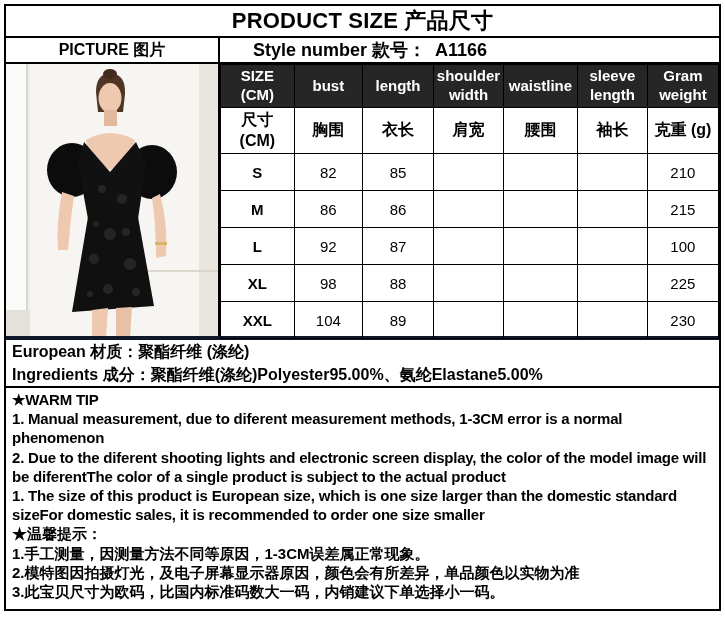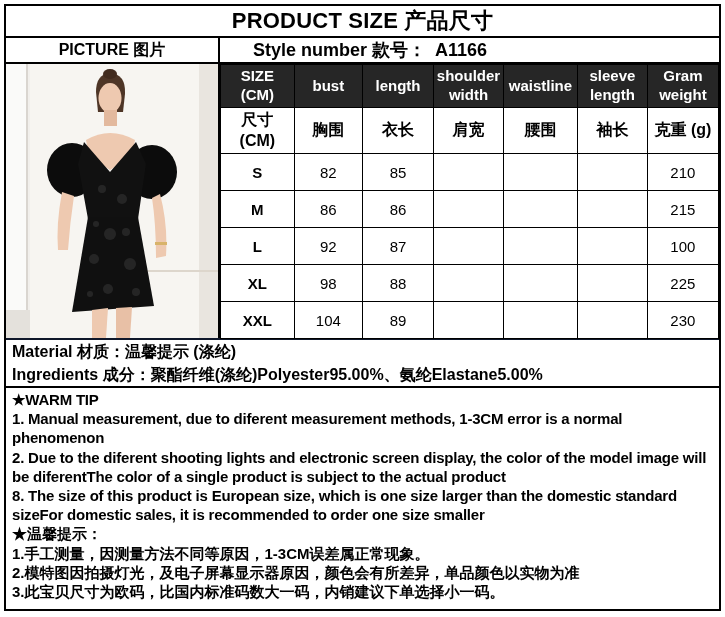--- a/index.html
+++ b/index.html
@@ -13,21 +13,21 @@
                font-weight:bold; font-size:22px; letter-spacing:.2px; }
 
   .subhead-row { height:32px; border-bottom:2px solid #000; display:flex;gap:11px; }
   .picture-label { width:214px; border-right:2px solid #000; display:flex;
                    align-items:center; justify-content:center;
                    font-weight:bold; font-size:16px; }
   .style-cell { flex:1; display:flex; align-items:center; padding-left:22px;
                 font-weight:bold; font-size:18px; }
   .style-cell .val { margin-left:9px; }
 
-  .body-row { height:276px; border-bottom:2px solid #0f172a; display:flex; }
+  .body-row { height:276px; border-bottom:4px solid #0f172a; display:flex; }
   .photo-cell { width:214px; border-right:2px solid #000; overflow:hidden; background:#f1efec; }
   .table-cell { flex:1; }
 
   table.size-table { width:100%; height:274px; border-collapse:collapse;
                      table-layout:fixed; text-align:center; }
   table.size-table th, table.size-table td { border:1px solid #000; padding:0; vertical-align:middle; }
   tr.head-en { height:43px; }
   tr.head-en th { background:#262626; color:#fff; font-weight:bold; font-size:15px;
                   line-height:1.25; white-space:pre-line; border-color:#000; }
   tr.head-cn { height:46px; }
@@ -190,28 +190,28 @@
             <td></td>
             <td></td>
             <td>230</td>
           </tr>
         </tbody>
       </table>
     </div>
   </div>
 
   <div class="material-row">
-    <div>Material 材质：温馨提示 (涤纶)</div>
+    <div>European 材质：聚酯纤维 (涤纶)</div>
     <div>Ingredients 成分：聚酯纤维(涤纶)Polyester95.00%、氨纶Elastane5.00%</div>
   </div>
 
   <div class="tips-row">
     <div>★WARM TIP</div>
     <div>1. Manual measurement, due to diferent measurement methods, 1-3CM error is a normal phenomenon</div>
     <div>2. Due to the diferent shooting lights and electronic screen display, the color of the model image will be diferentThe color of a single product is subject to the actual product</div>
-    <div>8. The size of this product is European size, which is one size larger than the domestic standard sizeFor domestic sales, it is recommended to order one size smaller</div>
+    <div>1. The size of this product is European size, which is one size larger than the domestic standard sizeFor domestic sales, it is recommended to order one size smaller</div>
     <div class="cn">★温馨提示：</div>
     <div class="cn">1.手工测量，因测量方法不同等原因，1-3CM误差属正常现象。</div>
     <div class="cn">2.模特图因拍摄灯光，及电子屏幕显示器原因，颜色会有所差异，单品颜色以实物为准</div>
     <div class="cn">3.此宝贝尺寸为欧码，比国内标准码数大一码，内销建议下单选择小一码。</div>
   </div>
 
 </div>
 
 </body></html>

